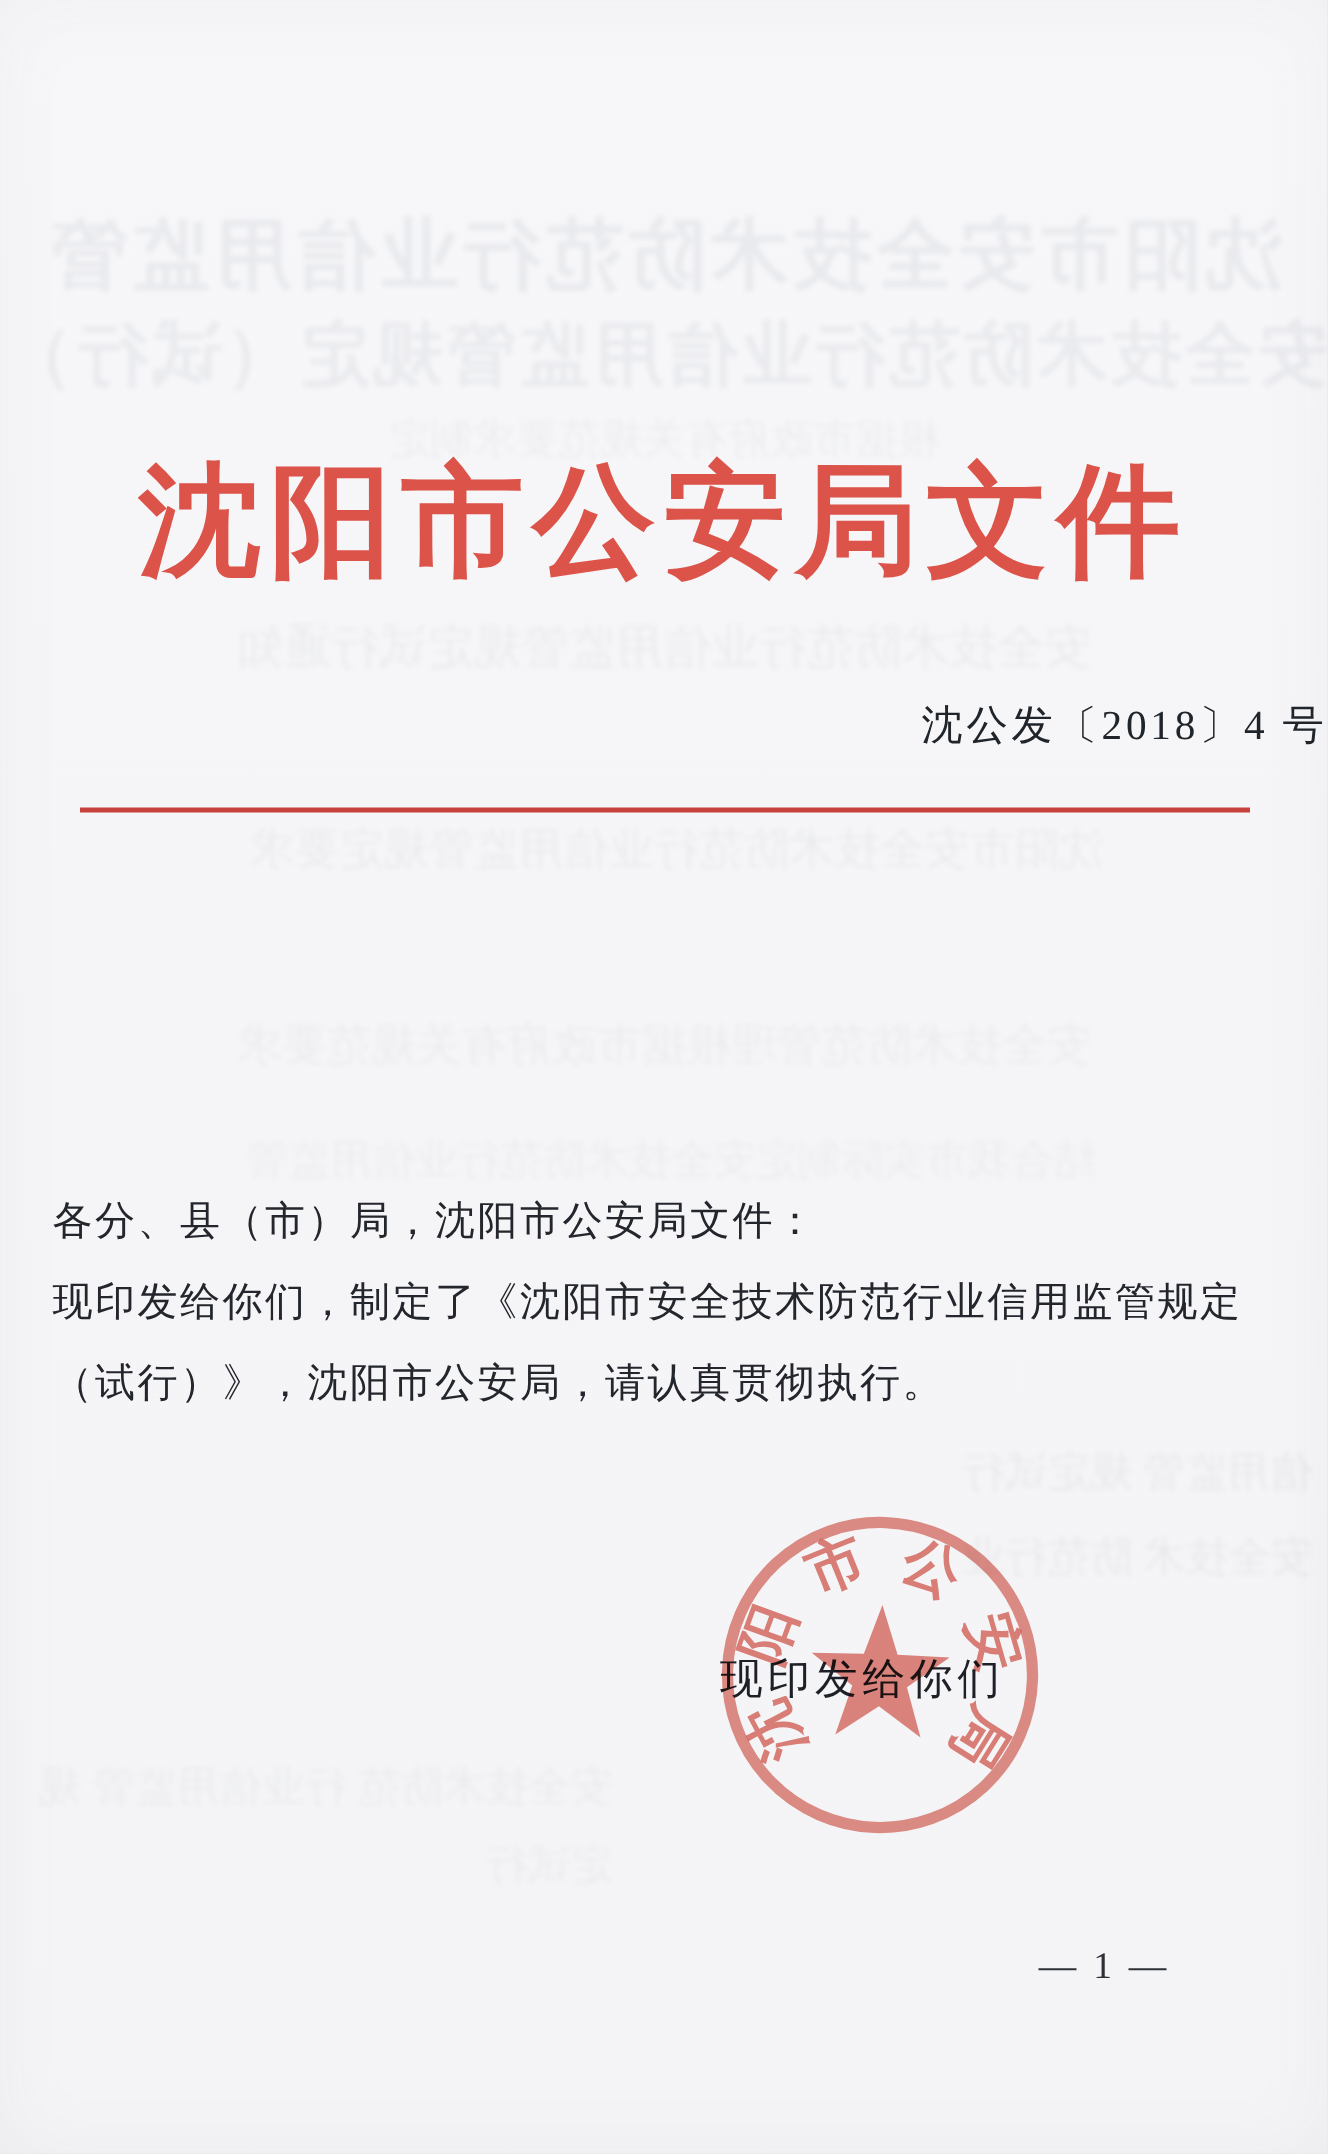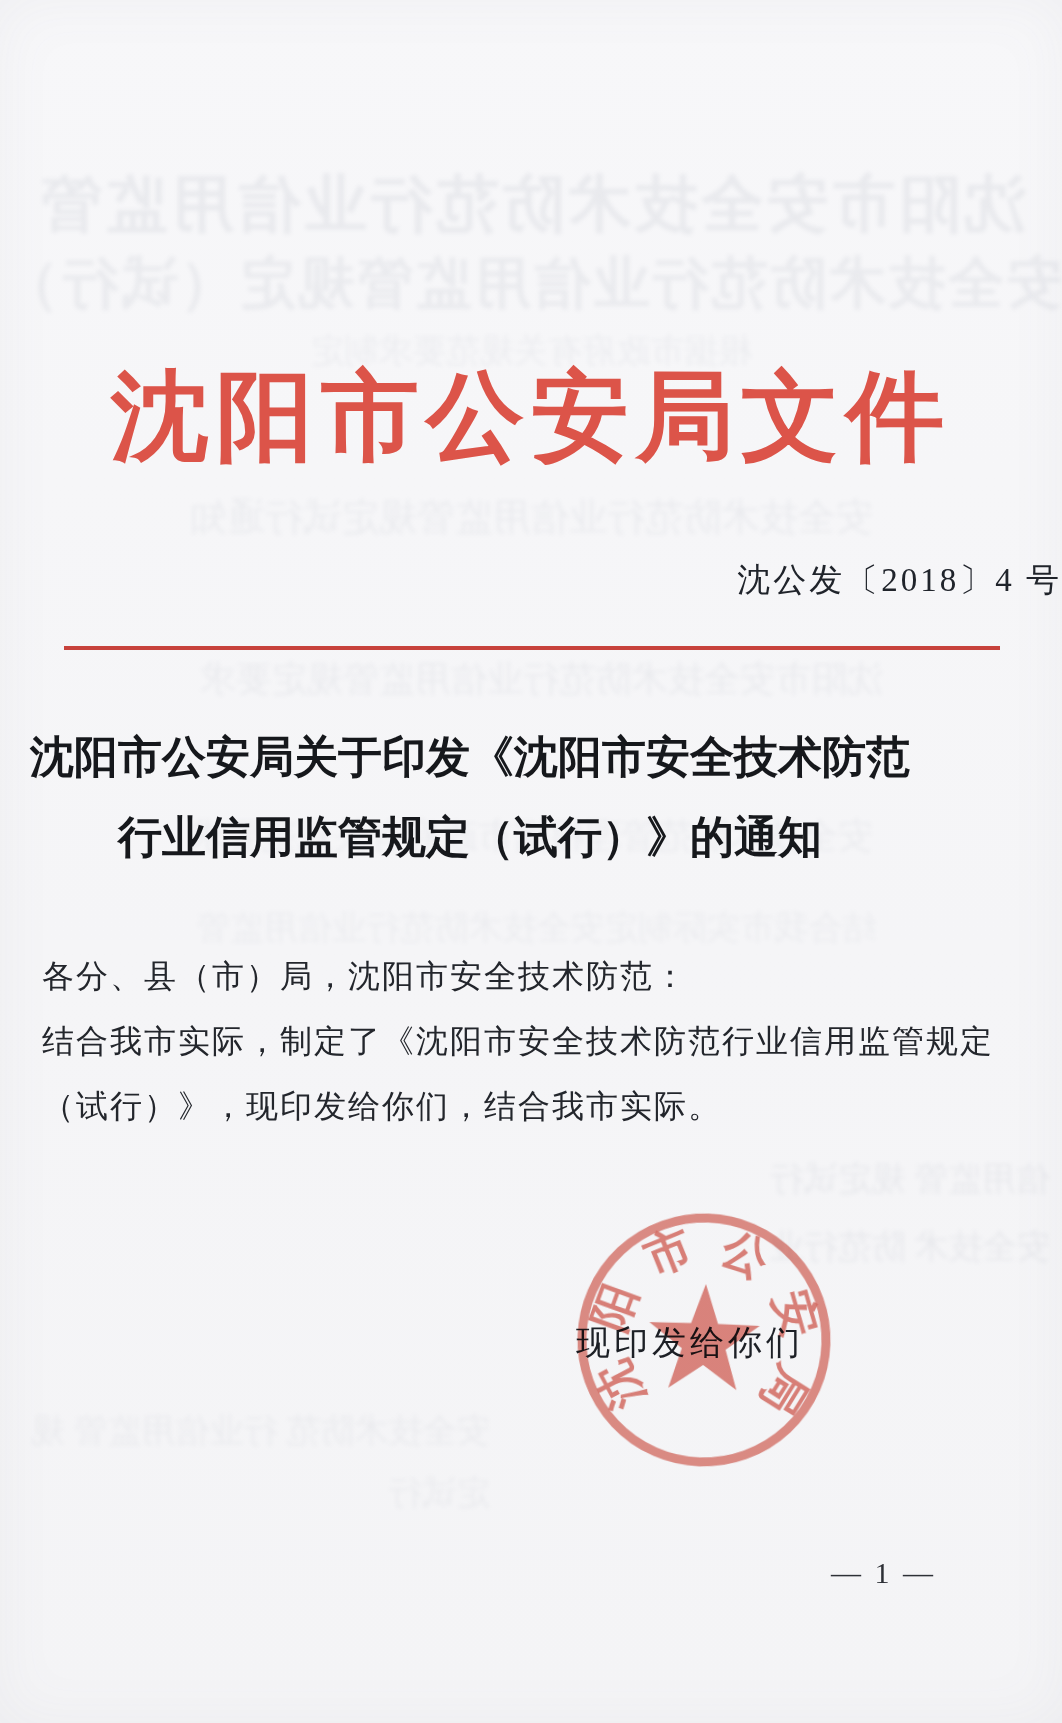--- a/index.html
+++ b/index.html
@@ -120,29 +120,25 @@
   <div class="bleed bt-5">沈阳市安全技术防范行业信用监管规定要求</div>
   <div class="bleed bt-6">安全技术防范管理根据市政府有关规范要求</div>
   <div class="bleed bt-7">结合我市实际制定安全技术防范行业信用监管</div>
   <div class="bleed bt-8">信用监管 规定试行 安全技术 防范行业</div>
   <div class="bleed bt-9">安全技术防范 行业信用监管 规定试行</div>
 
   <div class="agency-title">沈阳市公安局文件</div>
   <div class="doc-number">沈公发〔2018〕4 号</div>
   <div class="red-rule"></div>
 
-  <div class="doc-title">
-    <div>沈阳市公安局关于印发《沈阳市安全技术防范</div>
-    <div>行业信用监管规定（试行）》的通知</div>
-  </div>
 
   <div class="body-block">
-    <div class="body-line">各分、县（市）局，沈阳市安全技术防范：</div>
-    <div class="body-line">结合我市实际，制定了《沈阳市安全技术防范行业信用监管规定</div>
-    <div class="body-line">（试行）》，现印发给你们，结合我市实际。</div>
+    <div class="body-line">各分、县（市）局，沈阳市公安局文件：</div>
+    <div class="body-line">现印发给你们，制定了《沈阳市安全技术防范行业信用监管规定</div>
+    <div class="body-line">（试行）》，沈阳市公安局，请认真贯彻执行。</div>
   </div>
 
   <div class="sig-agency">现印发给你们</div>
 
   <svg class="seal" viewBox="0 0 264 264">
     <circle cx="132" cy="132" r="122" fill="none" stroke="#d96a5e" stroke-width="9" opacity="0.85"></circle>
     <polygon points="132,76 145.5,115.4 187.2,116.1 153.9,141.1 166.1,180.9 132,157 97.9,180.9 110.1,141.1 76.8,116.1 118.5,115.4" fill="#d6594d" opacity="0.82"></polygon>
     <g fill="#d6594d" font-size="46" text-anchor="middle" opacity="0.85">
       <text x="49.7" y="179.5" transform="rotate(-120 49.7 179.5)" dominant-baseline="central">沈</text>
       <text x="41.7" y="102.6" transform="rotate(-72 41.7 102.6)" dominant-baseline="central">阳</text>

